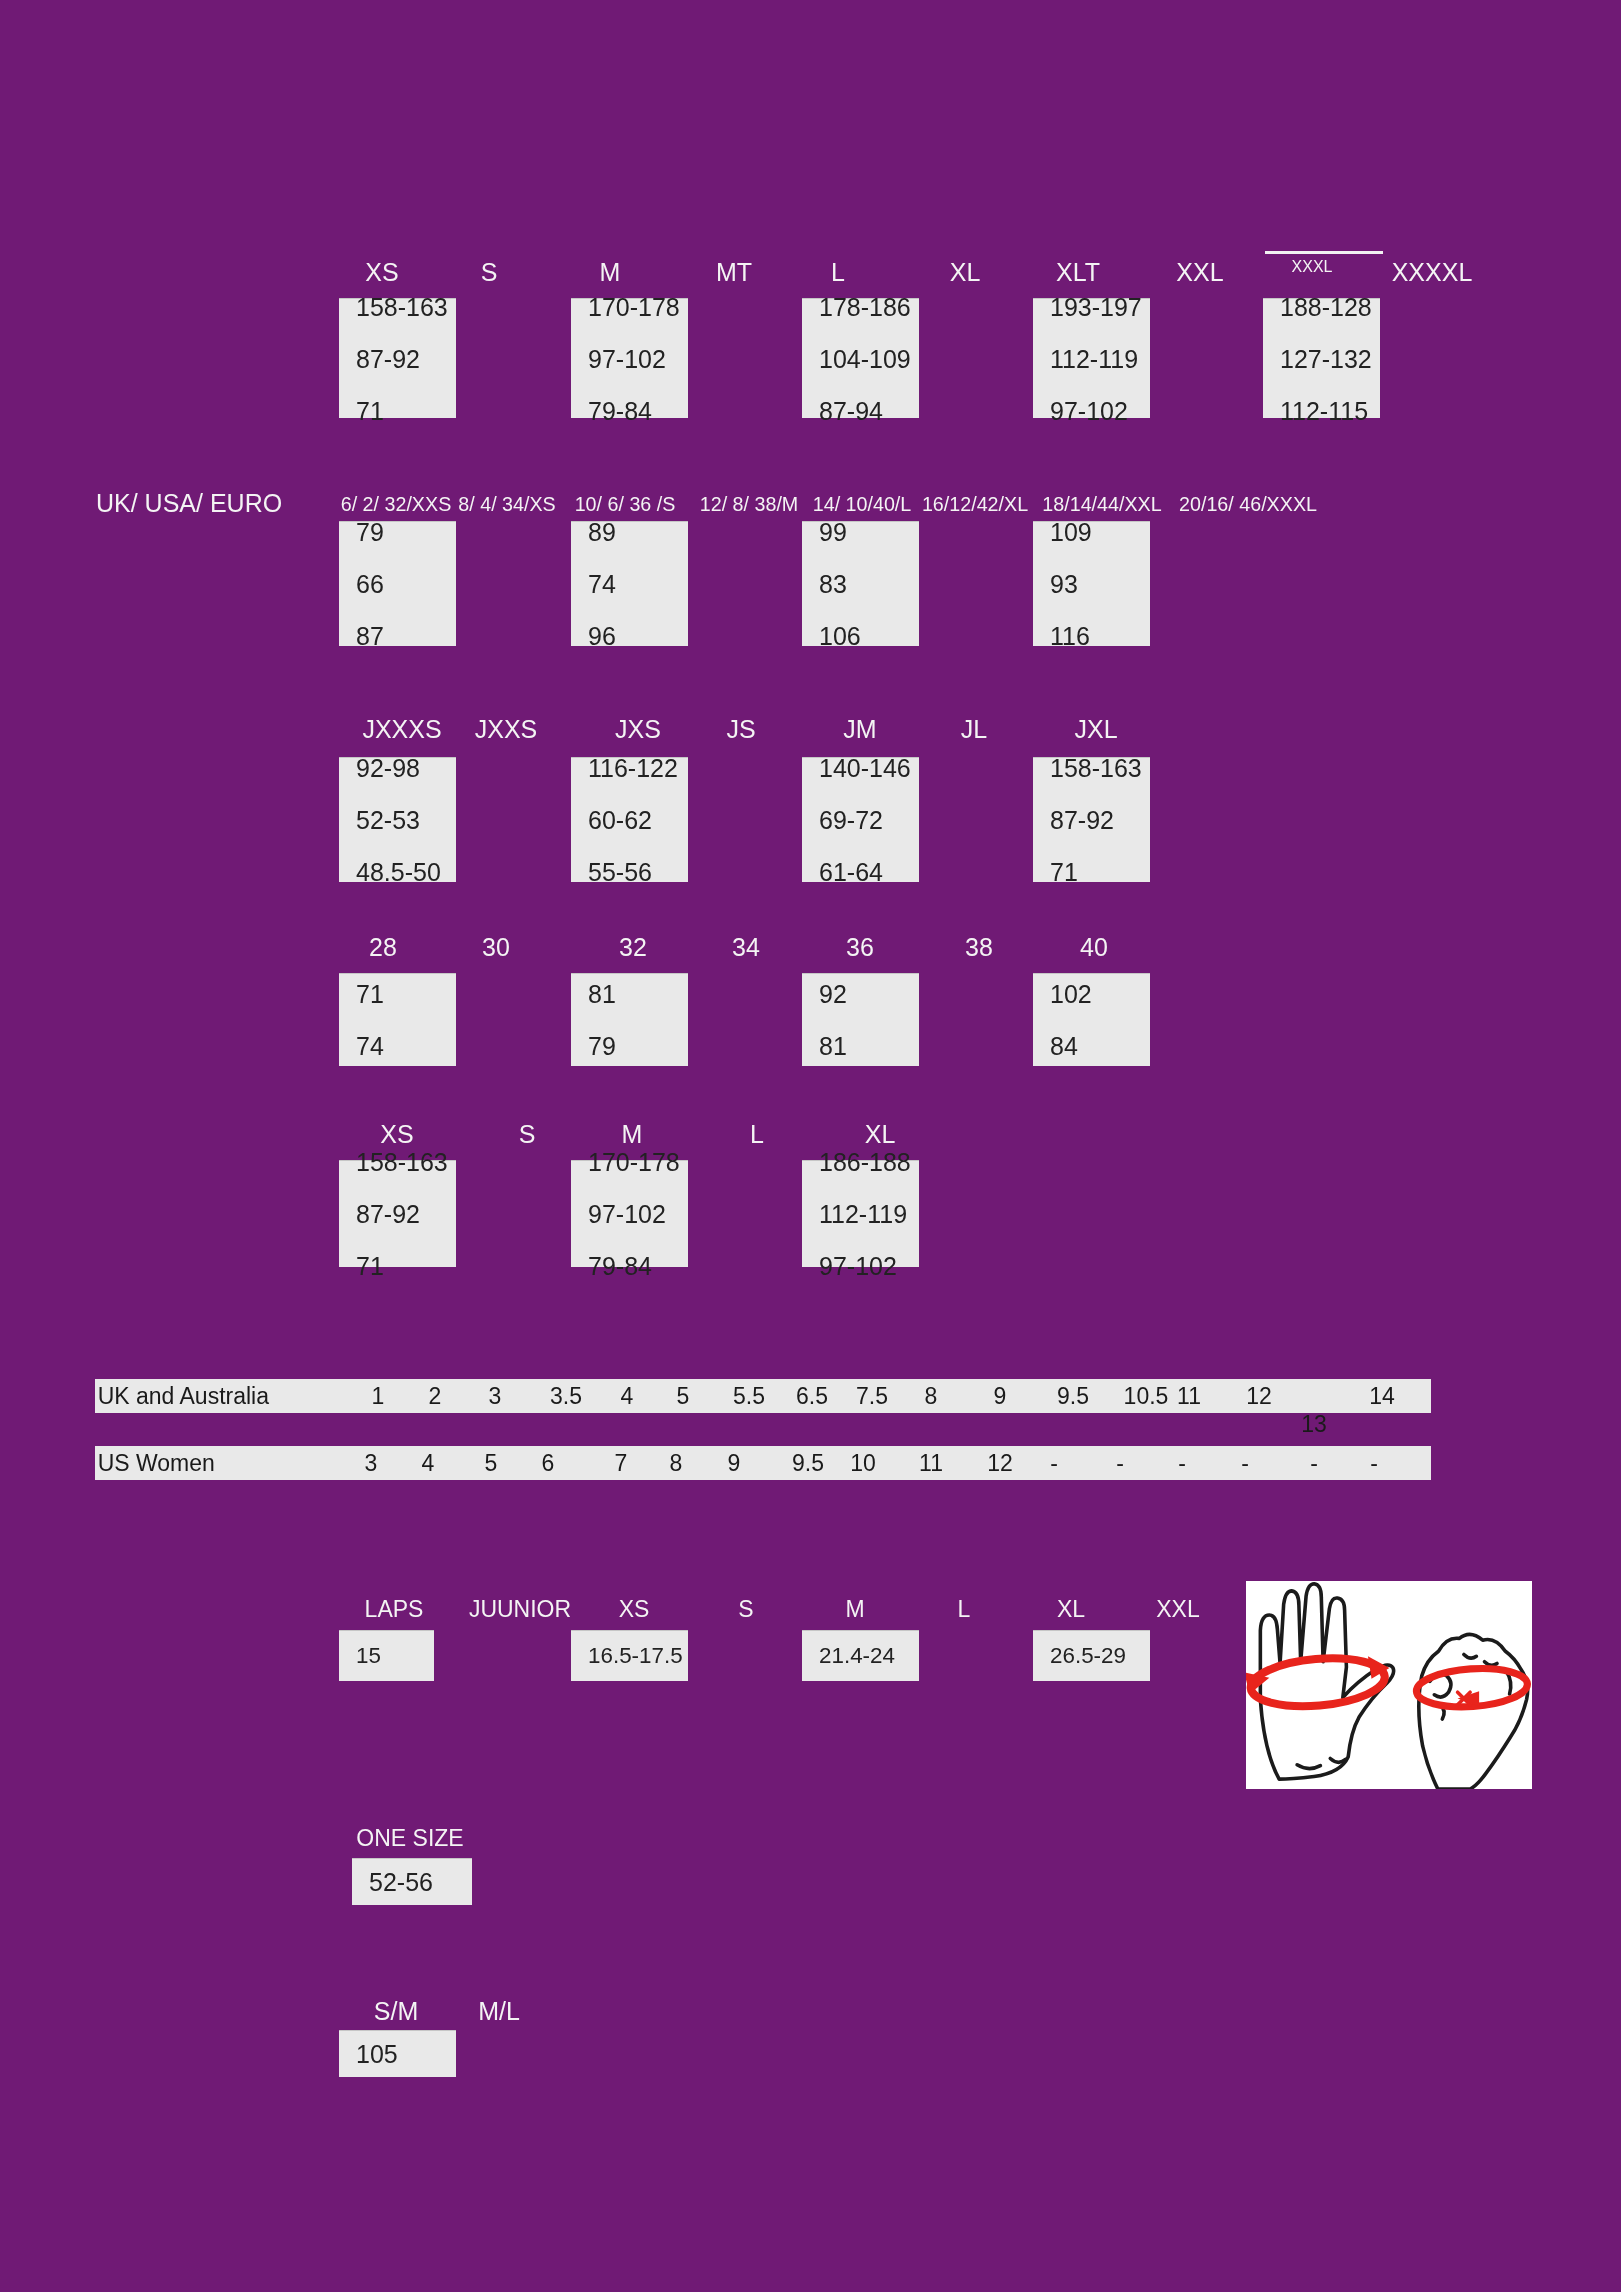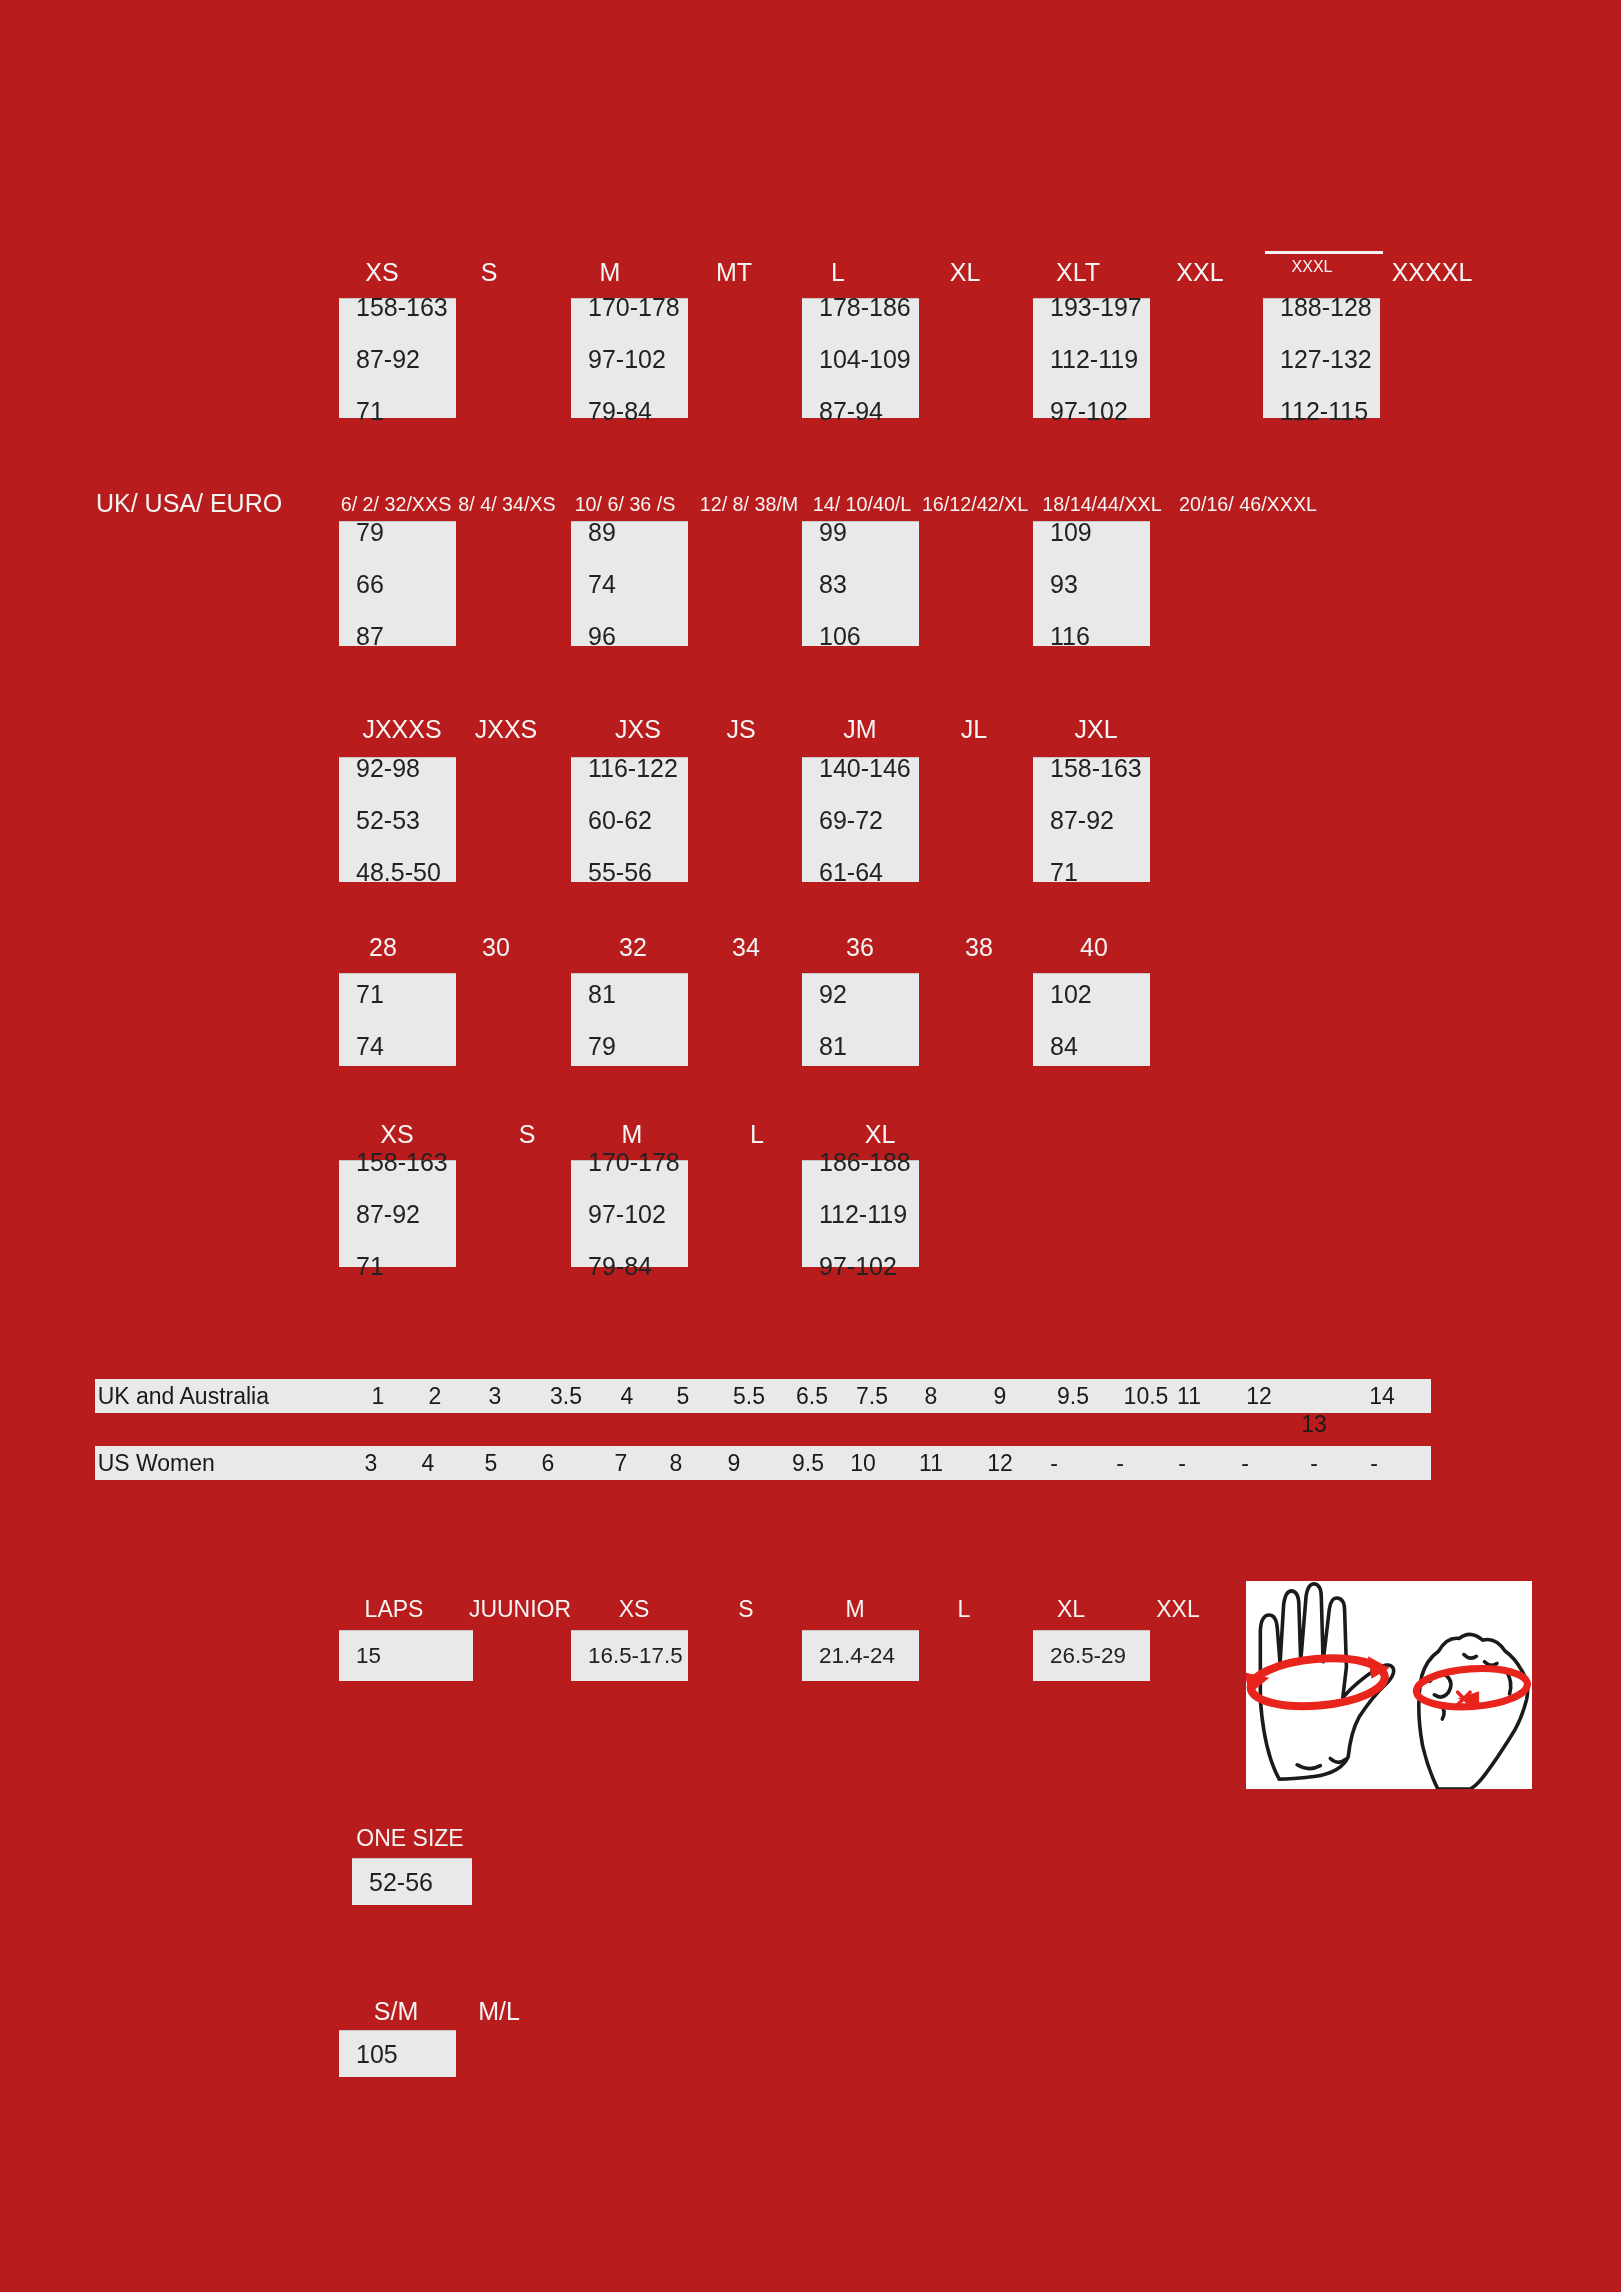--- a/index.html
+++ b/index.html
@@ -1,16 +1,16 @@
 <!DOCTYPE html>
 <html style="font-size:14.3px"><head>
 <meta charset="utf-8">
 <style>
   html,body{margin:0;padding:0;background:#000;}
-  #canvas{position:relative;width:1621px;height:2293px;background:#b91c1c;overflow:hidden;
+  #canvas{position:relative;width:1621px;height:2293px;background:#701a75;overflow:hidden;
           font-family:"Liberation Sans","DejaVu Sans",sans-serif;}
   .hdr{position:absolute;transform:translateX(-50%);color:#f4f4f4;white-space:nowrap;font-weight:400;}
   .mbox{position:absolute;background:#e9e9e9;border-top:1.8px solid #c6c6c6;box-sizing:border-box;
         display:flex;flex-direction:column;justify-content:center;padding-left:17px;
         color:#222;font-size:25px;line-height:30px;gap:22px;}
   .mbox.small{font-size:22.4px;}
   .row-label{position:absolute;color:#f4f4f4;white-space:nowrap;}
   .overline{position:absolute;background:#f2f2f2;}
   .bar{position:absolute;left:95px;width:1336px;height:34px;background:#e9e9e9;color:#1a1a1a;font-size:23px;}
   .bar-label{position:absolute;left:2.7px;top:0;line-height:34px;white-space:nowrap;}
@@ -216,21 +216,21 @@
 
   <section id="sec-gloves">
       <div class="hdr" style="left: 394px; top: 1596px; font-size: 23px;">LAPS</div>
       <div class="hdr" style="left: 520px; top: 1596px; font-size: 23px;">JUUNIOR</div>
       <div class="hdr" style="left: 634px; top: 1596px; font-size: 23px;">XS</div>
       <div class="hdr" style="left: 746px; top: 1596px; font-size: 23px;">S</div>
       <div class="hdr" style="left: 855px; top: 1596px; font-size: 23px;">M</div>
       <div class="hdr" style="left: 964px; top: 1596px; font-size: 23px;">L</div>
       <div class="hdr" style="left: 1071px; top: 1596px; font-size: 23px;">XL</div>
       <div class="hdr" style="left: 1178px; top: 1596px; font-size: 23px;">XXL</div>
-      <div class="mbox small" style="left: 339px; top: 1630px; width: 134px; height: 51px;">
+      <div class="mbox small" style="left: 339px; top: 1630px; width: 95px; height: 51px;">
         <div>15</div>
       </div>
       <div class="mbox small" style="left: 571px; top: 1630px; width: 117px; height: 51px;">
         <div>16.5-17.5</div>
       </div>
       <div class="mbox small" style="left: 802px; top: 1630px; width: 117px; height: 51px;">
         <div>21.4-24</div>
       </div>
       <div class="mbox small" style="left: 1033px; top: 1630px; width: 117px; height: 51px;">
         <div>26.5-29</div>

